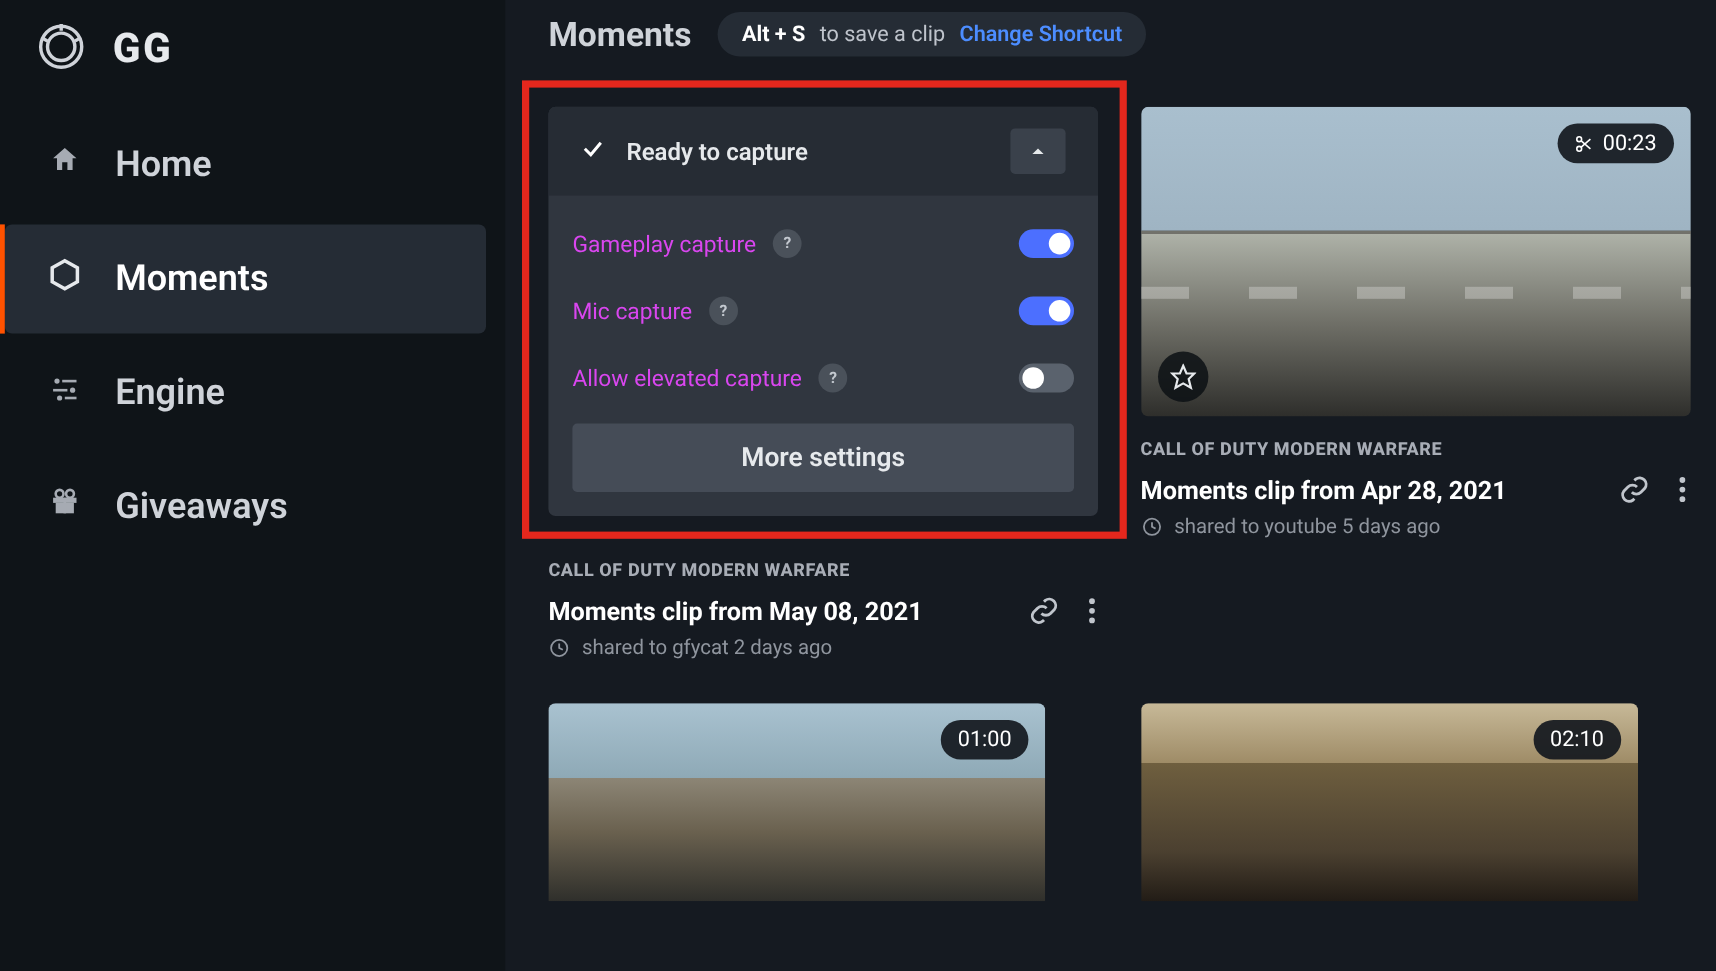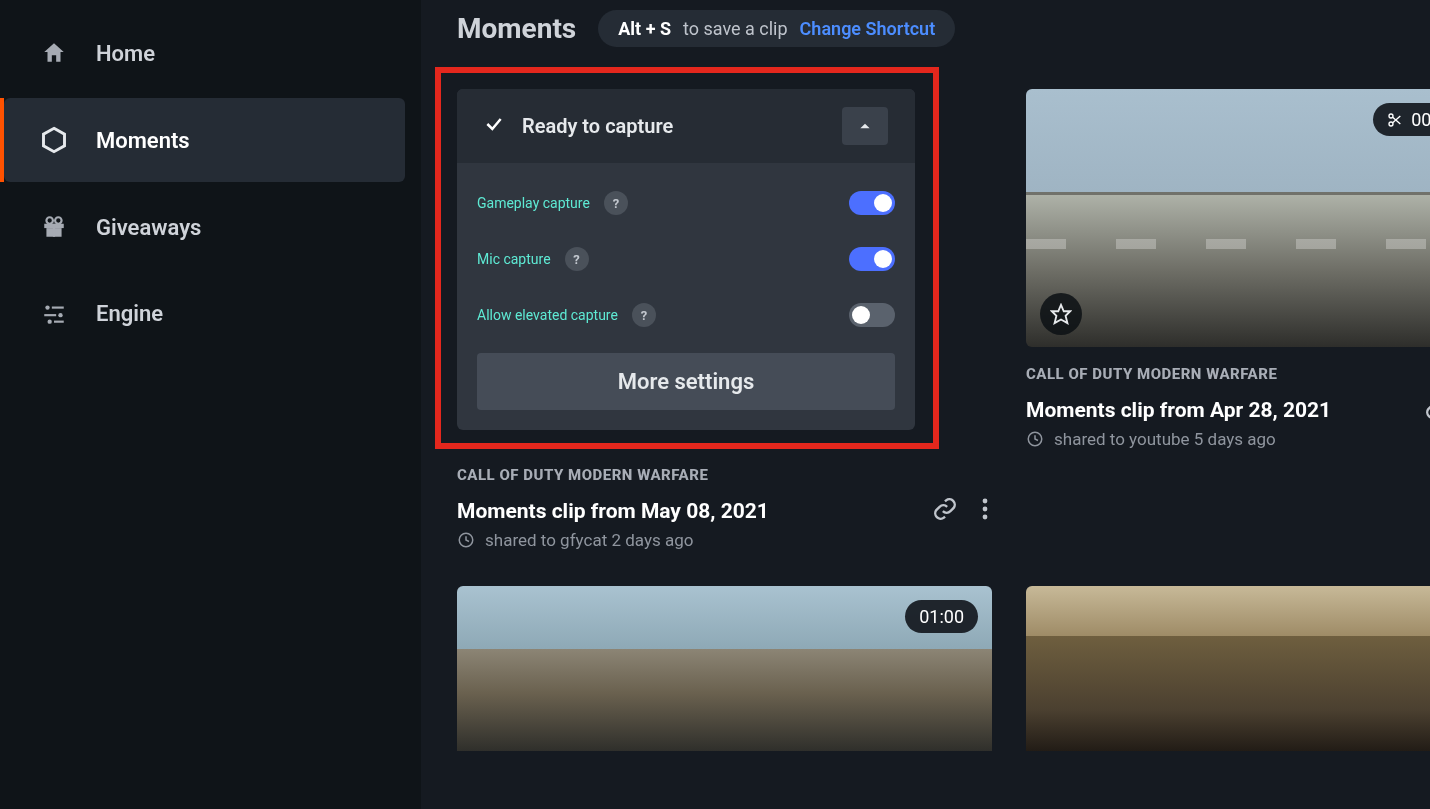--- a/index.html
+++ b/index.html
@@ -29,24 +29,23 @@
 .logo-icon svg { width: 38px; height: 38px; }
 .logo-text {
   font-size: 34px;
   font-weight: 800;
   letter-spacing: 2px;
   color: #e6e9ec;
 }
 .nav-list { display: flex; flex-direction: column; gap: 4px; padding-left: 4px; }
 .nav-item {
   display: flex;
-  align-items: center;
   gap: 26px;
   padding: 28px 0 28px 34px;
-  font-size: 22px;
+  font-size: 30px;
   font-weight: 600;
   color: #cfd3d9;
   border-radius: 6px;
   margin-right: 16px;
   position: relative;
   cursor: pointer;
 }
 .nav-item .nav-icon { width: 32px; display: flex; justify-content: center; color: #a6abb3; }
 .nav-item.active {
   background: #252c35;
@@ -131,21 +130,21 @@
   border-radius: 4px;
   cursor: pointer;
 }
 .panel-body { padding: 12px 20px 20px 20px; }
 .setting-row {
   display: flex;
   align-items: center;
   padding: 16px 0;
   gap: 14px;
 }
-.setting-label { font-size: 14px; color: #5eead4; }
+.setting-label { font-size: 19px; color: #d946ef; }
 .help-dot {
   width: 24px; height: 24px;
   background: #4a515a;
   border-radius: 50%;
   display: inline-flex;
   align-items: center;
   justify-content: center;
   color: #c3c8cf;
   font-size: 13px;
   font-weight: 700;
@@ -244,82 +243,94 @@
   padding: 4px;
 }
 .share-line {
   display: flex;
   align-items: center;
   gap: 10px;
   color: #8f959e;
   font-size: 17px;
 }
 .row2-thumb {
-  width: 535px;
+  width: 414px;
   height: 165px;
   border-radius: 6px 6px 0 0;
   position: relative;
   overflow: hidden;
 }
 
 .scene-a { background: linear-gradient(#a9bfce 0%, #9fb4c3 40%, #b0b4aa 40%, #6f6f67 70%, #2e2e2b 100%); }
 .scene-c { background: linear-gradient(#a9c2d0 0%, #8ea9b6 38%, #8c8575 38%, #6a614f 65%, #2f2f2b 100%); }
 .scene-d { background: linear-gradient(#c7b998 0%, #9f8c67 30%, #6f5f3f 30%, #4b4030 75%, #221c16 100%); }
 .road-stripe {
   position: absolute; left:0; right:0; height:10px; top:58%;
   background: repeating-linear-gradient(90deg,#c8c8c4 0 40px, transparent 40px 90px);
   opacity:0.5;
 }
 .wall-line { position:absolute; left:0; right:0; top:40%; height:3px; background:#474642; opacity:0.6; }
 </style>
 </head>
 <body>
 
 <div class="sidebar">
+  <div class="logo-row">
+    <span class="logo-icon">
+      <svg viewBox="0 0 40 40" fill="none" stroke="#cfd3d9" stroke-width="3">
+        <circle cx="20" cy="20" r="12"></circle>
+        <circle cx="20" cy="20" r="18"></circle>
+        <line x1="20" y1="0" x2="20" y2="6"></line>
+        <line x1="3" y1="12" x2="8" y2="15"></line>
+        <line x1="37" y1="12" x2="32" y2="15"></line>
+      </svg>
+    </span>
+    <span class="logo-text">GG</span>
+  </div>
   <div class="nav-list">
     <div class="nav-item">
       <span class="nav-icon">
         <svg width="26" height="26" viewBox="0 0 24 24" fill="#a6abb3">
             <path d="M12 3l9 8h-3v9h-4v-6H10v6H6v-9H3z"></path>
           </svg>
       </span>
       <span>Home</span>
     </div>
     <div class="nav-item active">
       <span class="nav-icon">
         <svg width="28" height="28" viewBox="0 0 24 24" fill="none" stroke="#e6e9ec" stroke-width="2.5">
             <polygon points="12,2 21,7 21,17 12,22 3,17 3,7"></polygon>
           </svg>
       </span>
       <span>Moments</span>
-    </div>
-    <div class="nav-item">
-      <span class="nav-icon">
-        <svg width="26" height="26" viewBox="0 0 24 24" fill="#a6abb3">
-            <rect x="3" y="9" width="18" height="4"></rect>
-            <rect x="5" y="13" width="14" height="8"></rect>
-            <rect x="11" y="9" width="2" height="12"></rect>
-            <circle cx="8" cy="6" r="3" fill="none" stroke="#a6abb3" stroke-width="2"></circle>
-            <circle cx="16" cy="6" r="3" fill="none" stroke="#a6abb3" stroke-width="2"></circle>
-          </svg>
-      </span>
-      <span>Giveaways</span>
     </div>
     <div class="nav-item">
       <span class="nav-icon">
         <svg width="26" height="26" viewBox="0 0 24 24" fill="#a6abb3">
             <circle cx="6" cy="7" r="2"></circle>
             <rect x="10" y="6" width="11" height="2"></rect>
             <circle cx="18" cy="14" r="2"></circle>
             <rect x="3" y="13" width="11" height="2"></rect>
             <circle cx="8" cy="20" r="2"></circle>
             <rect x="12" y="19" width="9" height="2"></rect>
           </svg>
       </span>
       <span>Engine</span>
+    </div>
+    <div class="nav-item">
+      <span class="nav-icon">
+        <svg width="26" height="26" viewBox="0 0 24 24" fill="#a6abb3">
+            <rect x="3" y="9" width="18" height="4"></rect>
+            <rect x="5" y="13" width="14" height="8"></rect>
+            <rect x="11" y="9" width="2" height="12"></rect>
+            <circle cx="8" cy="6" r="3" fill="none" stroke="#a6abb3" stroke-width="2"></circle>
+            <circle cx="16" cy="6" r="3" fill="none" stroke="#a6abb3" stroke-width="2"></circle>
+          </svg>
+      </span>
+      <span>Giveaways</span>
     </div>
   </div>
 </div>
 
 <div class="main">
   <div class="header-row">
     <span class="page-title">Moments</span>
     <div class="pill">
       <span class="bold">Alt + S</span>
       <span class="muted">to save a clip</span>

